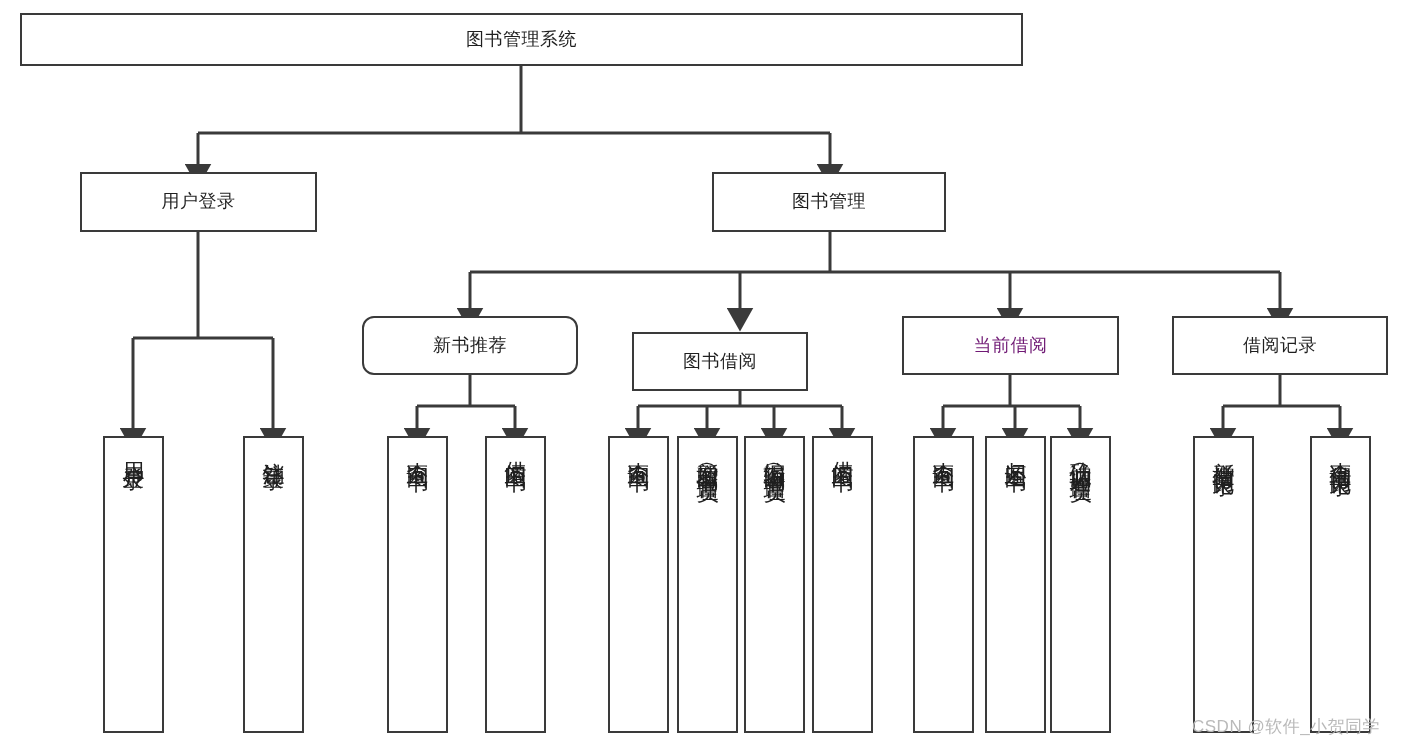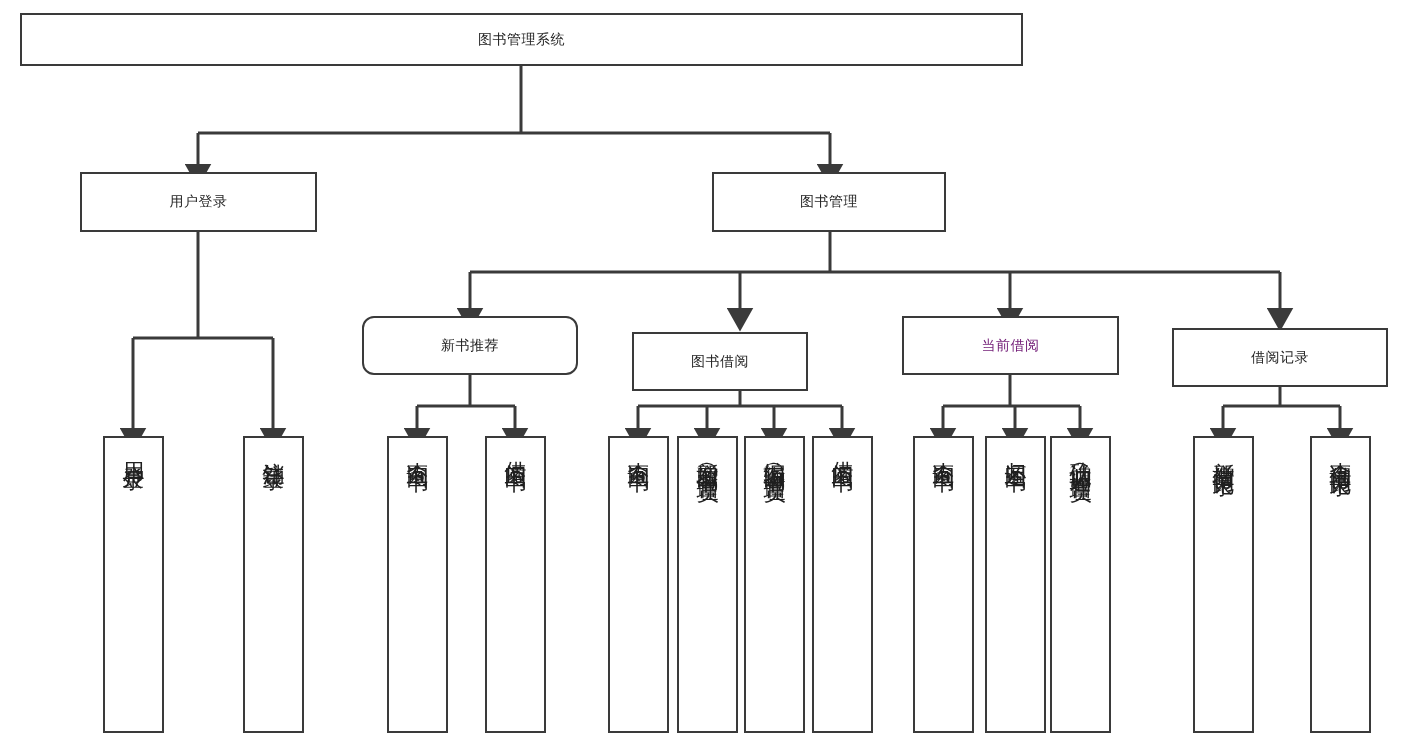--- a/index.html
+++ b/index.html
@@ -36,21 +36,21 @@
     justify-content: center;
     overflow: hidden;
   }
   .node-label {
     color: #1f1f1f;
     text-align: center;
     line-height: 1.08;
     white-space: pre;
   }
   .node-box.horizontal .node-label {
-    font-size: 14px;
+    font-size: 18px;
     letter-spacing: 0.5px;
   }
   .node-box.vertical {
     align-items: flex-start;
     justify-content: center;
     padding-top: 6px;
   }
   .node-box.vertical .node-label {
     writing-mode: vertical-rl;
     text-orientation: upright;
@@ -125,21 +125,21 @@
       </div>
       <div class="node-box horizontal" style="left: 362px; top: 316px; width: 216px; height: 59px; border-color: rgb(58, 58, 58); border-radius: 12px;">
         <span class="node-label" style="color: rgb(31, 31, 31);">新书推荐</span>
       </div>
       <div class="node-box horizontal" style="left: 632px; top: 332px; width: 176px; height: 59px; border-color: rgb(58, 58, 58); justify-content: center;">
         <span class="node-label" style="color: rgb(31, 31, 31);">图书借阅</span>
       </div>
       <div class="node-box horizontal" style="left: 902px; top: 316px; width: 217px; height: 59px; border-color: rgb(58, 58, 58);">
         <span class="node-label" style="color: #701a75;">当前借阅</span>
       </div>
-      <div class="node-box horizontal" style="left: 1172px; top: 328px; width: 216px; height: 59px; border-color: rgb(58, 58, 58);">
+      <div class="node-box horizontal" style="left: 1172px; top: 316px; width: 216px; height: 59px; border-color: rgb(58, 58, 58);">
         <span class="node-label" style="color: rgb(31, 31, 31);">借阅记录</span>
       </div>
       <div class="node-box vertical" style="left: 103px; top: 436px; width: 61px; height: 297px; border-color: rgb(58, 58, 58);">
         <span class="node-label" style="color: rgb(31, 31, 31);">用户登录</span>
       </div>
       <div class="node-box vertical" style="left: 243px; top: 436px; width: 61px; height: 297px; border-color: rgb(58, 58, 58);">
         <span class="node-label" style="color: rgb(31, 31, 31);">注销登录</span>
       </div>
       <div class="node-box vertical" style="left: 387px; top: 436px; width: 61px; height: 297px; border-color: rgb(58, 58, 58);">
         <span class="node-label" style="color: rgb(31, 31, 31);">查询图书</span>
@@ -168,13 +168,14 @@
       <div class="node-box vertical" style="left: 1050px; top: 436px; width: 61px; height: 297px; border-color: rgb(58, 58, 58);">
         <span class="node-label" style="color: rgb(31, 31, 31);">确认归还（管理员）</span>
       </div>
       <div class="node-box vertical" style="left: 1193px; top: 436px; width: 61px; height: 297px; border-color: rgb(58, 58, 58);">
         <span class="node-label" style="color: rgb(31, 31, 31);">新增借阅记录</span>
       </div>
       <div class="node-box vertical" style="left: 1310px; top: 436px; width: 61px; height: 297px; border-color: rgb(58, 58, 58);">
         <span class="node-label" style="color: rgb(31, 31, 31);">查询借阅记录</span>
       </div>
     </div>
+  <div class="watermark" style="left: 1192px; top: 715px;">CSDN @软件_小贺同学</div>
 </div>
 
 </body></html>

